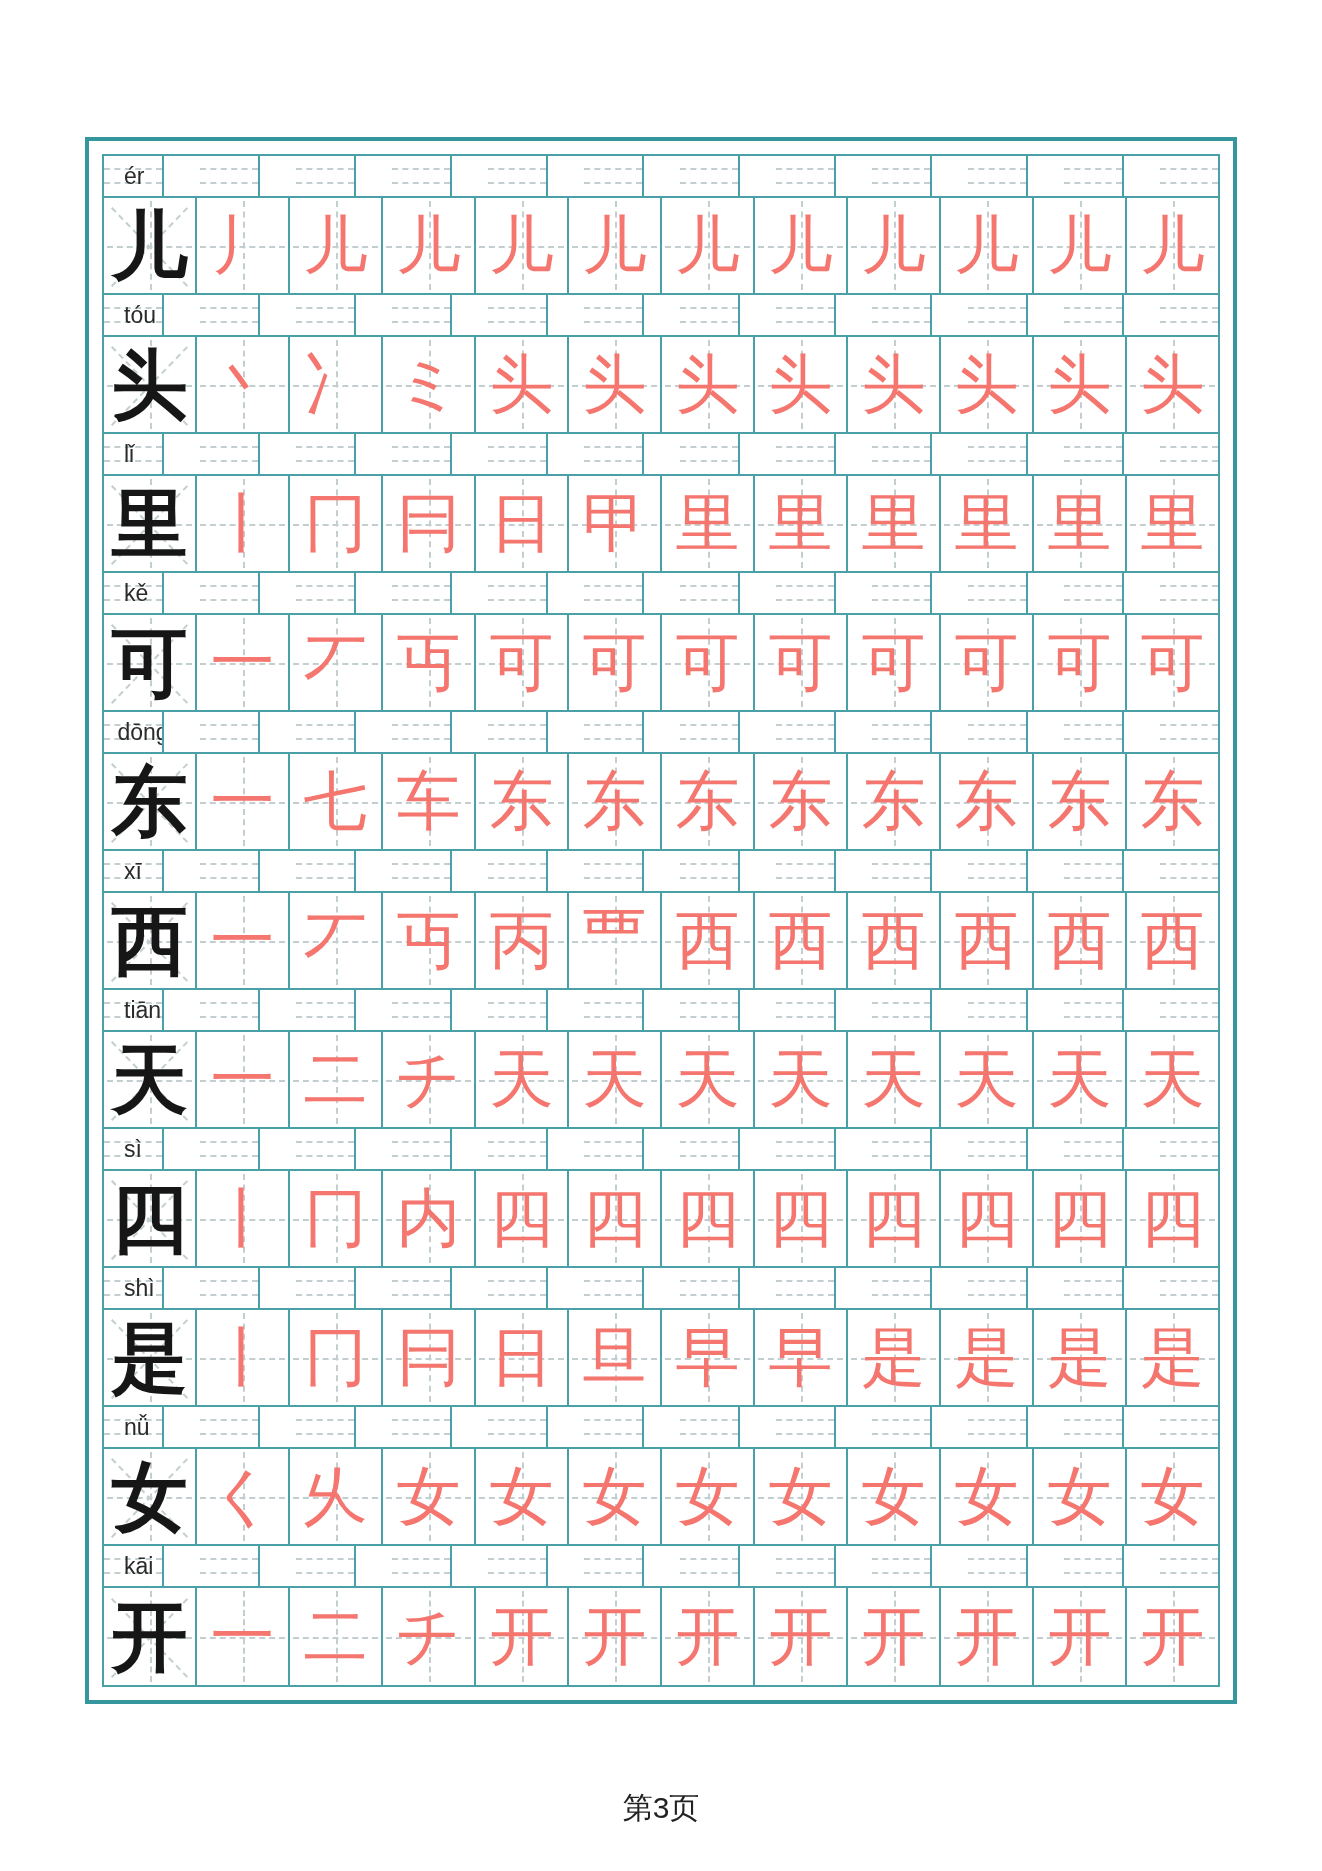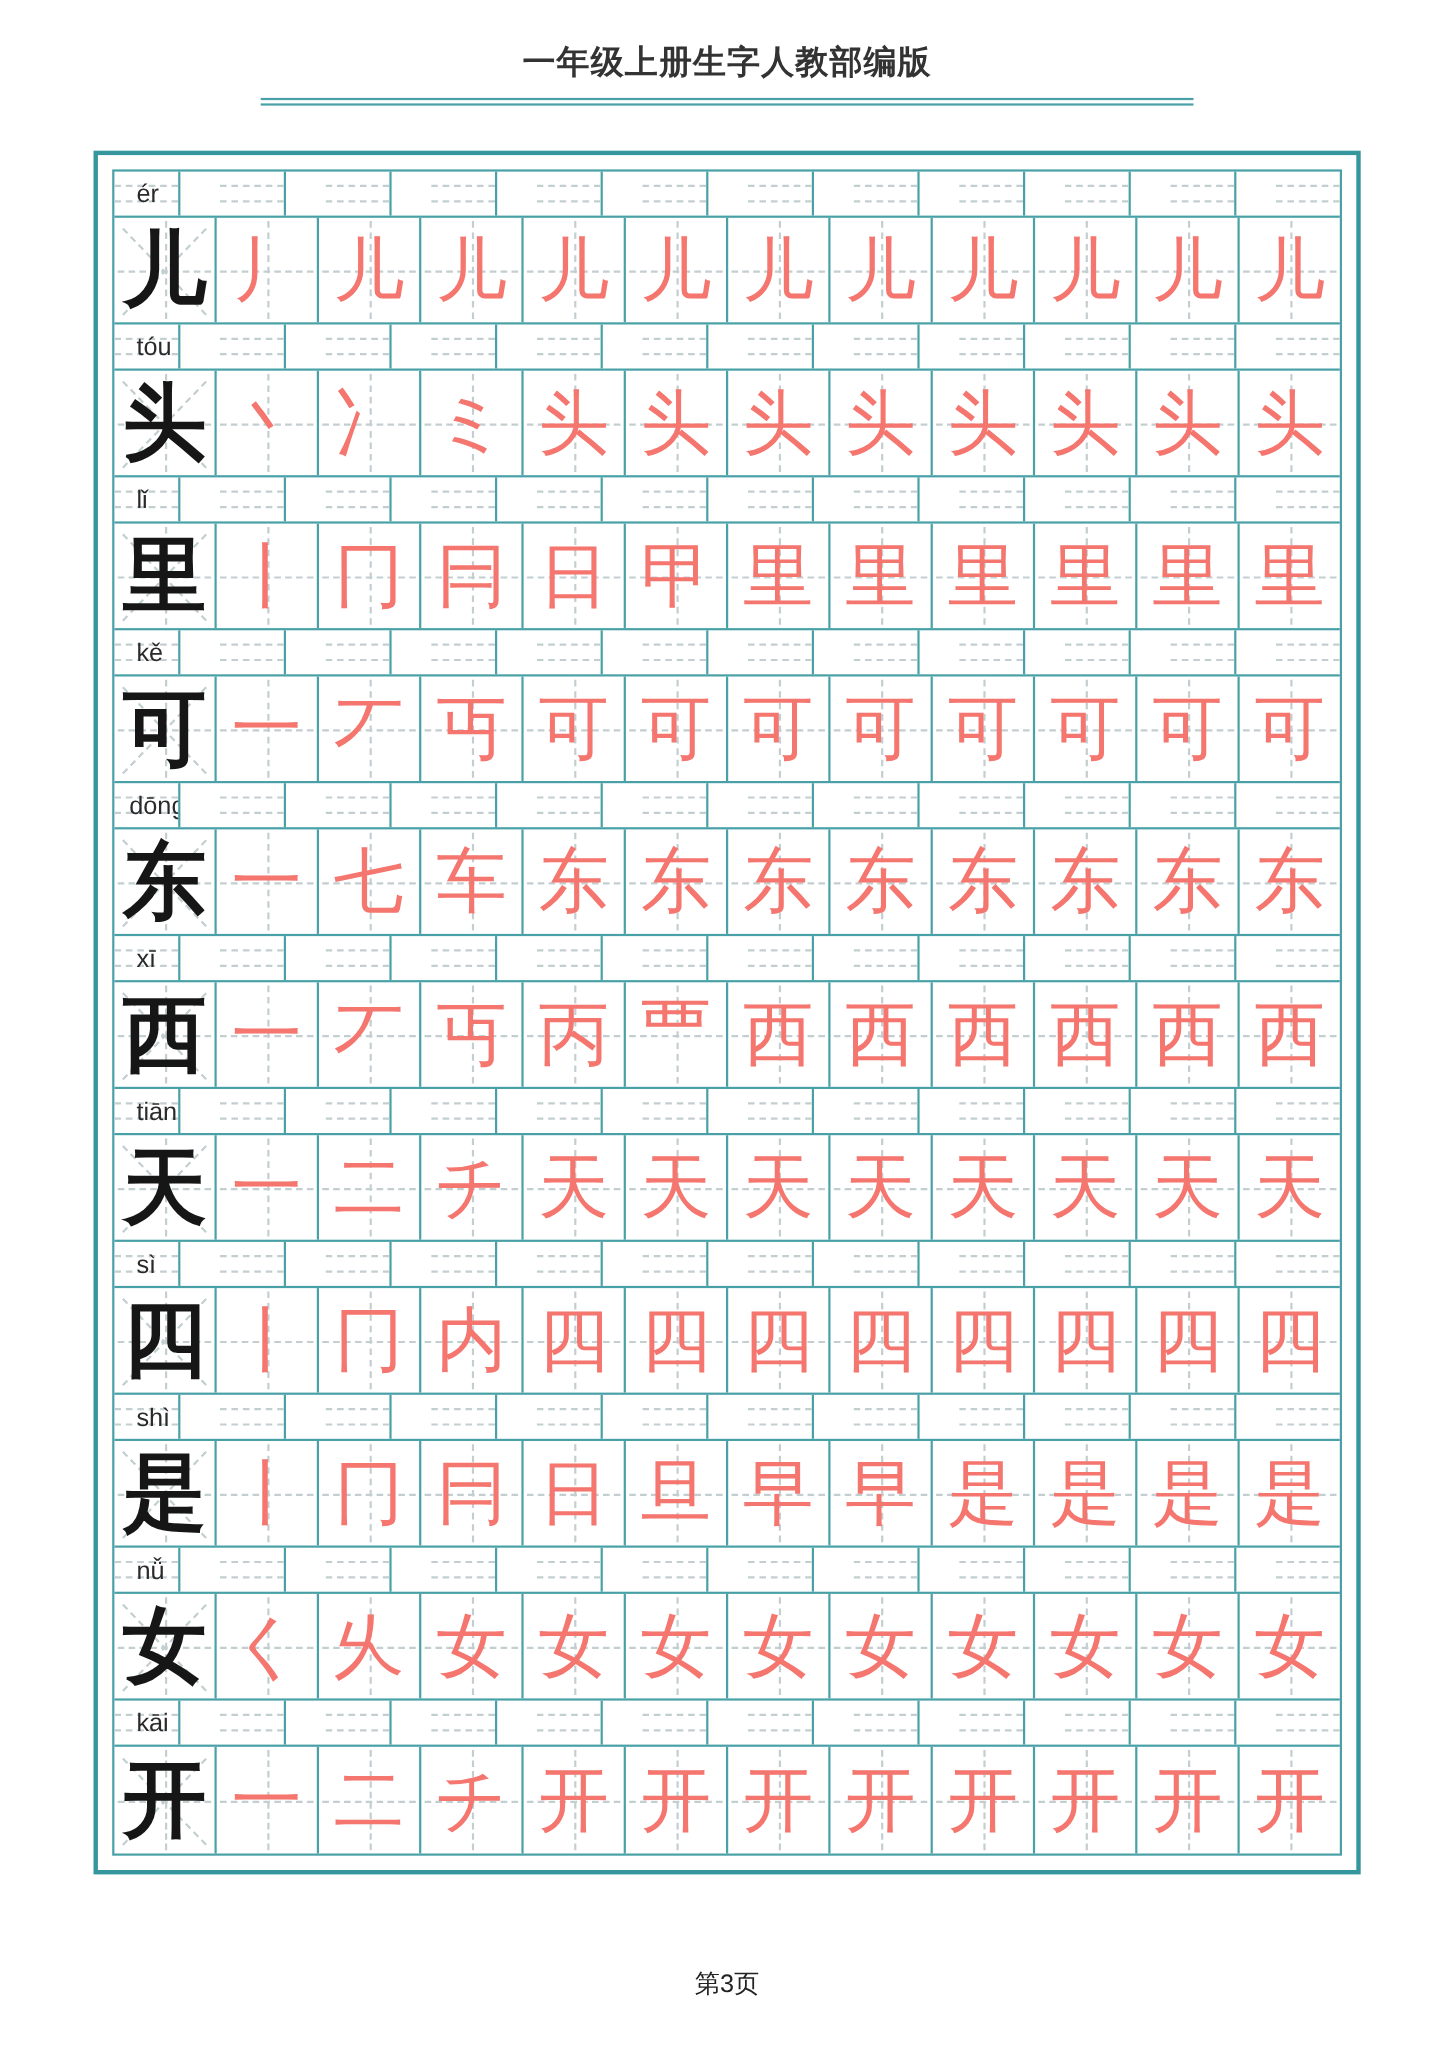--- a/index.html
+++ b/index.html
@@ -72,33 +72,29 @@
     font-size:76px;line-height:1;font-weight:600;color:var(--ink);
   }
   .stroke-char{
     position:relative;z-index:2;
     font-family:"Liberation Serif", serif;
     font-size:64px;line-height:1;font-weight:400;color:var(--red);
   }
   
   .ftr{
     position:absolute;left:0;top:1788px;width:100%;
-    text-align:center;font-size:23px;color:#222222;
+    text-align:center;font-size:30px;color:#222222;
     font-family:"Liberation Sans", sans-serif;
   }
 </style>
 </head>
 <body>
 
 <div class="page">
 
-  <div class="hdr">
-    <h1>一年级上册生字人教部编版</h1>
-    <div class="title-rule"></div>
-  </div>
 
   <div class="sheet">
     <div class="grid" id="grid">
   <div class="row-group">
     <div class="pinyin-row">
             <div class="cell">
               <i class="pline pl-1"></i>
               <i class="pline pl-2"></i>
               <span class="pinyin-text">ér</span>
             </div>

